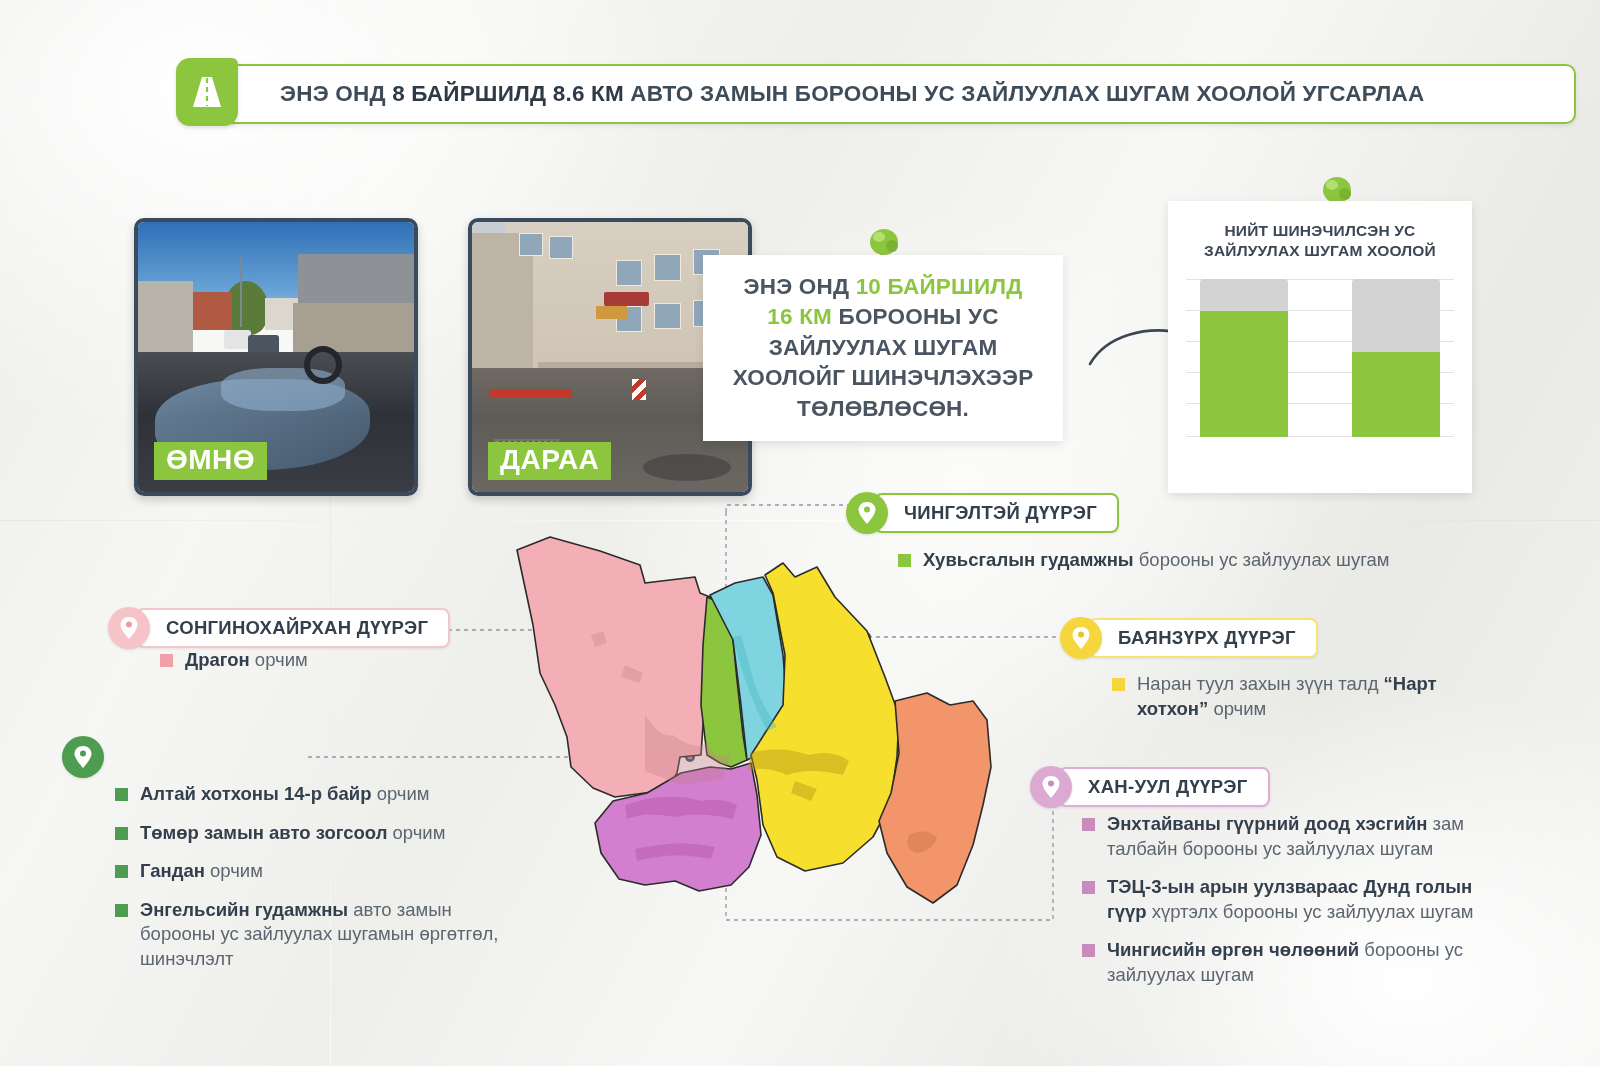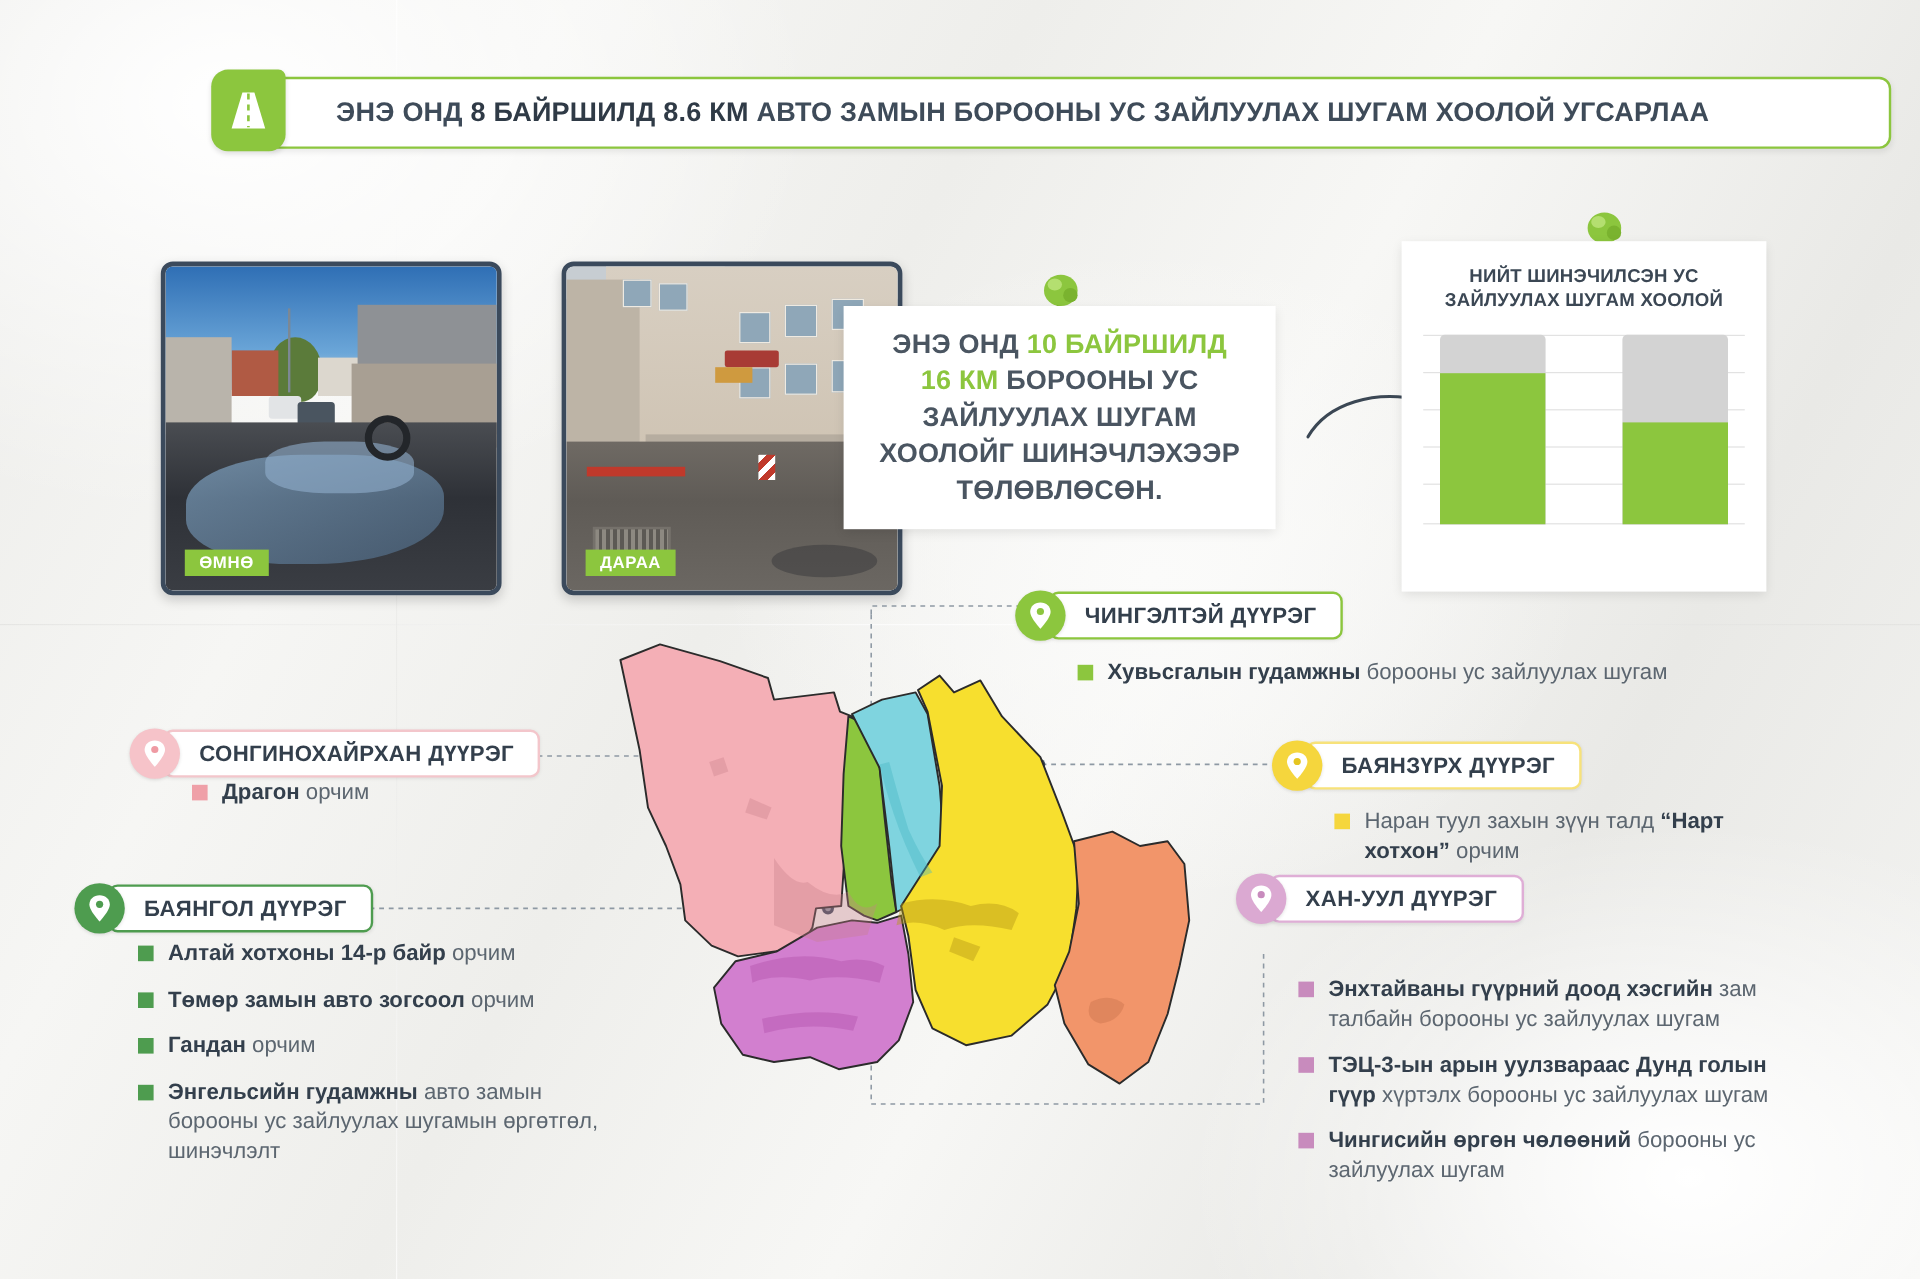--- a/index.html
+++ b/index.html
@@ -46,21 +46,21 @@
 
   
   .photo{
     position:absolute;border:4px solid #3b4a5c;border-radius:10px;
     overflow:hidden;box-shadow:0 4px 10px rgba(0,0,0,.18);
   }
   #photo-before{left:134px;top:218px;width:276px;height:270px;}
   #photo-after{left:420px;top:218px;width:276px;height:270px;margin-left:48px;}
   .ph-label{
     position:absolute;left:16px;bottom:12px;
-    background:#8cc63e;color:#fff;font-weight:800;font-size:14px;
+    background:#8cc63e;color:#fff;font-weight:800;font-size:28px;
     padding:2px 12px 4px;letter-spacing:.5px;line-height:1.15;
     z-index:6;
   }
   .ph-inner{position:absolute;inset:0;}
 
   
   .bf-sky{position:absolute;left:0;top:0;width:100%;height:38%;background:linear-gradient(180deg,#2f6fb5,#6ba6d8 70%,#b9cfdf);}
   .bf-wallL{position:absolute;left:0;top:22%;width:20%;height:30%;background:#b9b4ab;}
   .bf-wallR{position:absolute;right:0;top:12%;width:42%;height:40%;background:#8e9195;}
   .bf-wallR2{position:absolute;right:0;top:30%;width:44%;height:26%;background:#a89f93;}
@@ -356,21 +356,20 @@
   </div>
 </div>
 
 <div class="badge g-green" style="left:62px;top:736px">
   <div class="badge-pin" style="background:#4e9c4f">
     <svg width="20" height="24" viewBox="0 0 20 24">
         <path d="M10 1 C5 1 1.5 4.4 1.5 8.8 C1.5 14 10 23 10 23 S18.5 14 18.5 8.8 C18.5 4.4 15 1 10 1 Z" fill="#fff"></path>
         <circle cx="10" cy="8.6" r="3" fill="#4e9c4f"></circle>
       </svg>
   </div>
-  <div class="badge-text" style="border-color:#4e9c4f">БАЯНГОЛ ДҮҮРЭГ</div>
 </div>
 <div class="dlist" style="left:115px;top:782px;width:400px">
   <div class="ditem">
     <span class="dbullet" style="background:#4e9c4f"></span>
     <span class="ditem-text"><b>Алтай хотхоны 14-р байр</b><span> орчим</span></span>
   </div>
   <div class="ditem">
     <span class="dbullet" style="background:#4e9c4f"></span>
     <span class="ditem-text"><b>Төмөр замын авто зогсоол</b><span> орчим</span></span>
   </div>
@@ -409,21 +408,21 @@
   </div>
   <div class="badge-text" style="border-color:#f7e27a">БАЯНЗҮРХ ДҮҮРЭГ</div>
 </div>
 <div class="dlist" style="left:1112px;top:672px;width:400px">
   <div class="ditem">
     <span class="dbullet" style="background:#f5d63d"></span>
     <span class="ditem-text"><span>Наран туул захын зүүн талд </span><b>“Нарт хотхон”</b><span> орчим</span></span>
   </div>
 </div>
 
-<div class="badge g-purple" style="left:1030px;top:728px">
+<div class="badge g-purple" style="left:1030px;top:766px">
   <div class="badge-pin" style="background:#dba9d2">
     <svg width="20" height="24" viewBox="0 0 20 24">
         <path d="M10 1 C5 1 1.5 4.4 1.5 8.8 C1.5 14 10 23 10 23 S18.5 14 18.5 8.8 C18.5 4.4 15 1 10 1 Z" fill="#fff"></path>
         <circle cx="10" cy="8.6" r="3" fill="#c88bbd"></circle>
       </svg>
   </div>
   <div class="badge-text" style="border-color:#dfaed6">ХАН-УУЛ ДҮҮРЭГ</div>
 </div>
 <div class="dlist" style="left:1082px;top:812px;width:420px">
   <div class="ditem">

